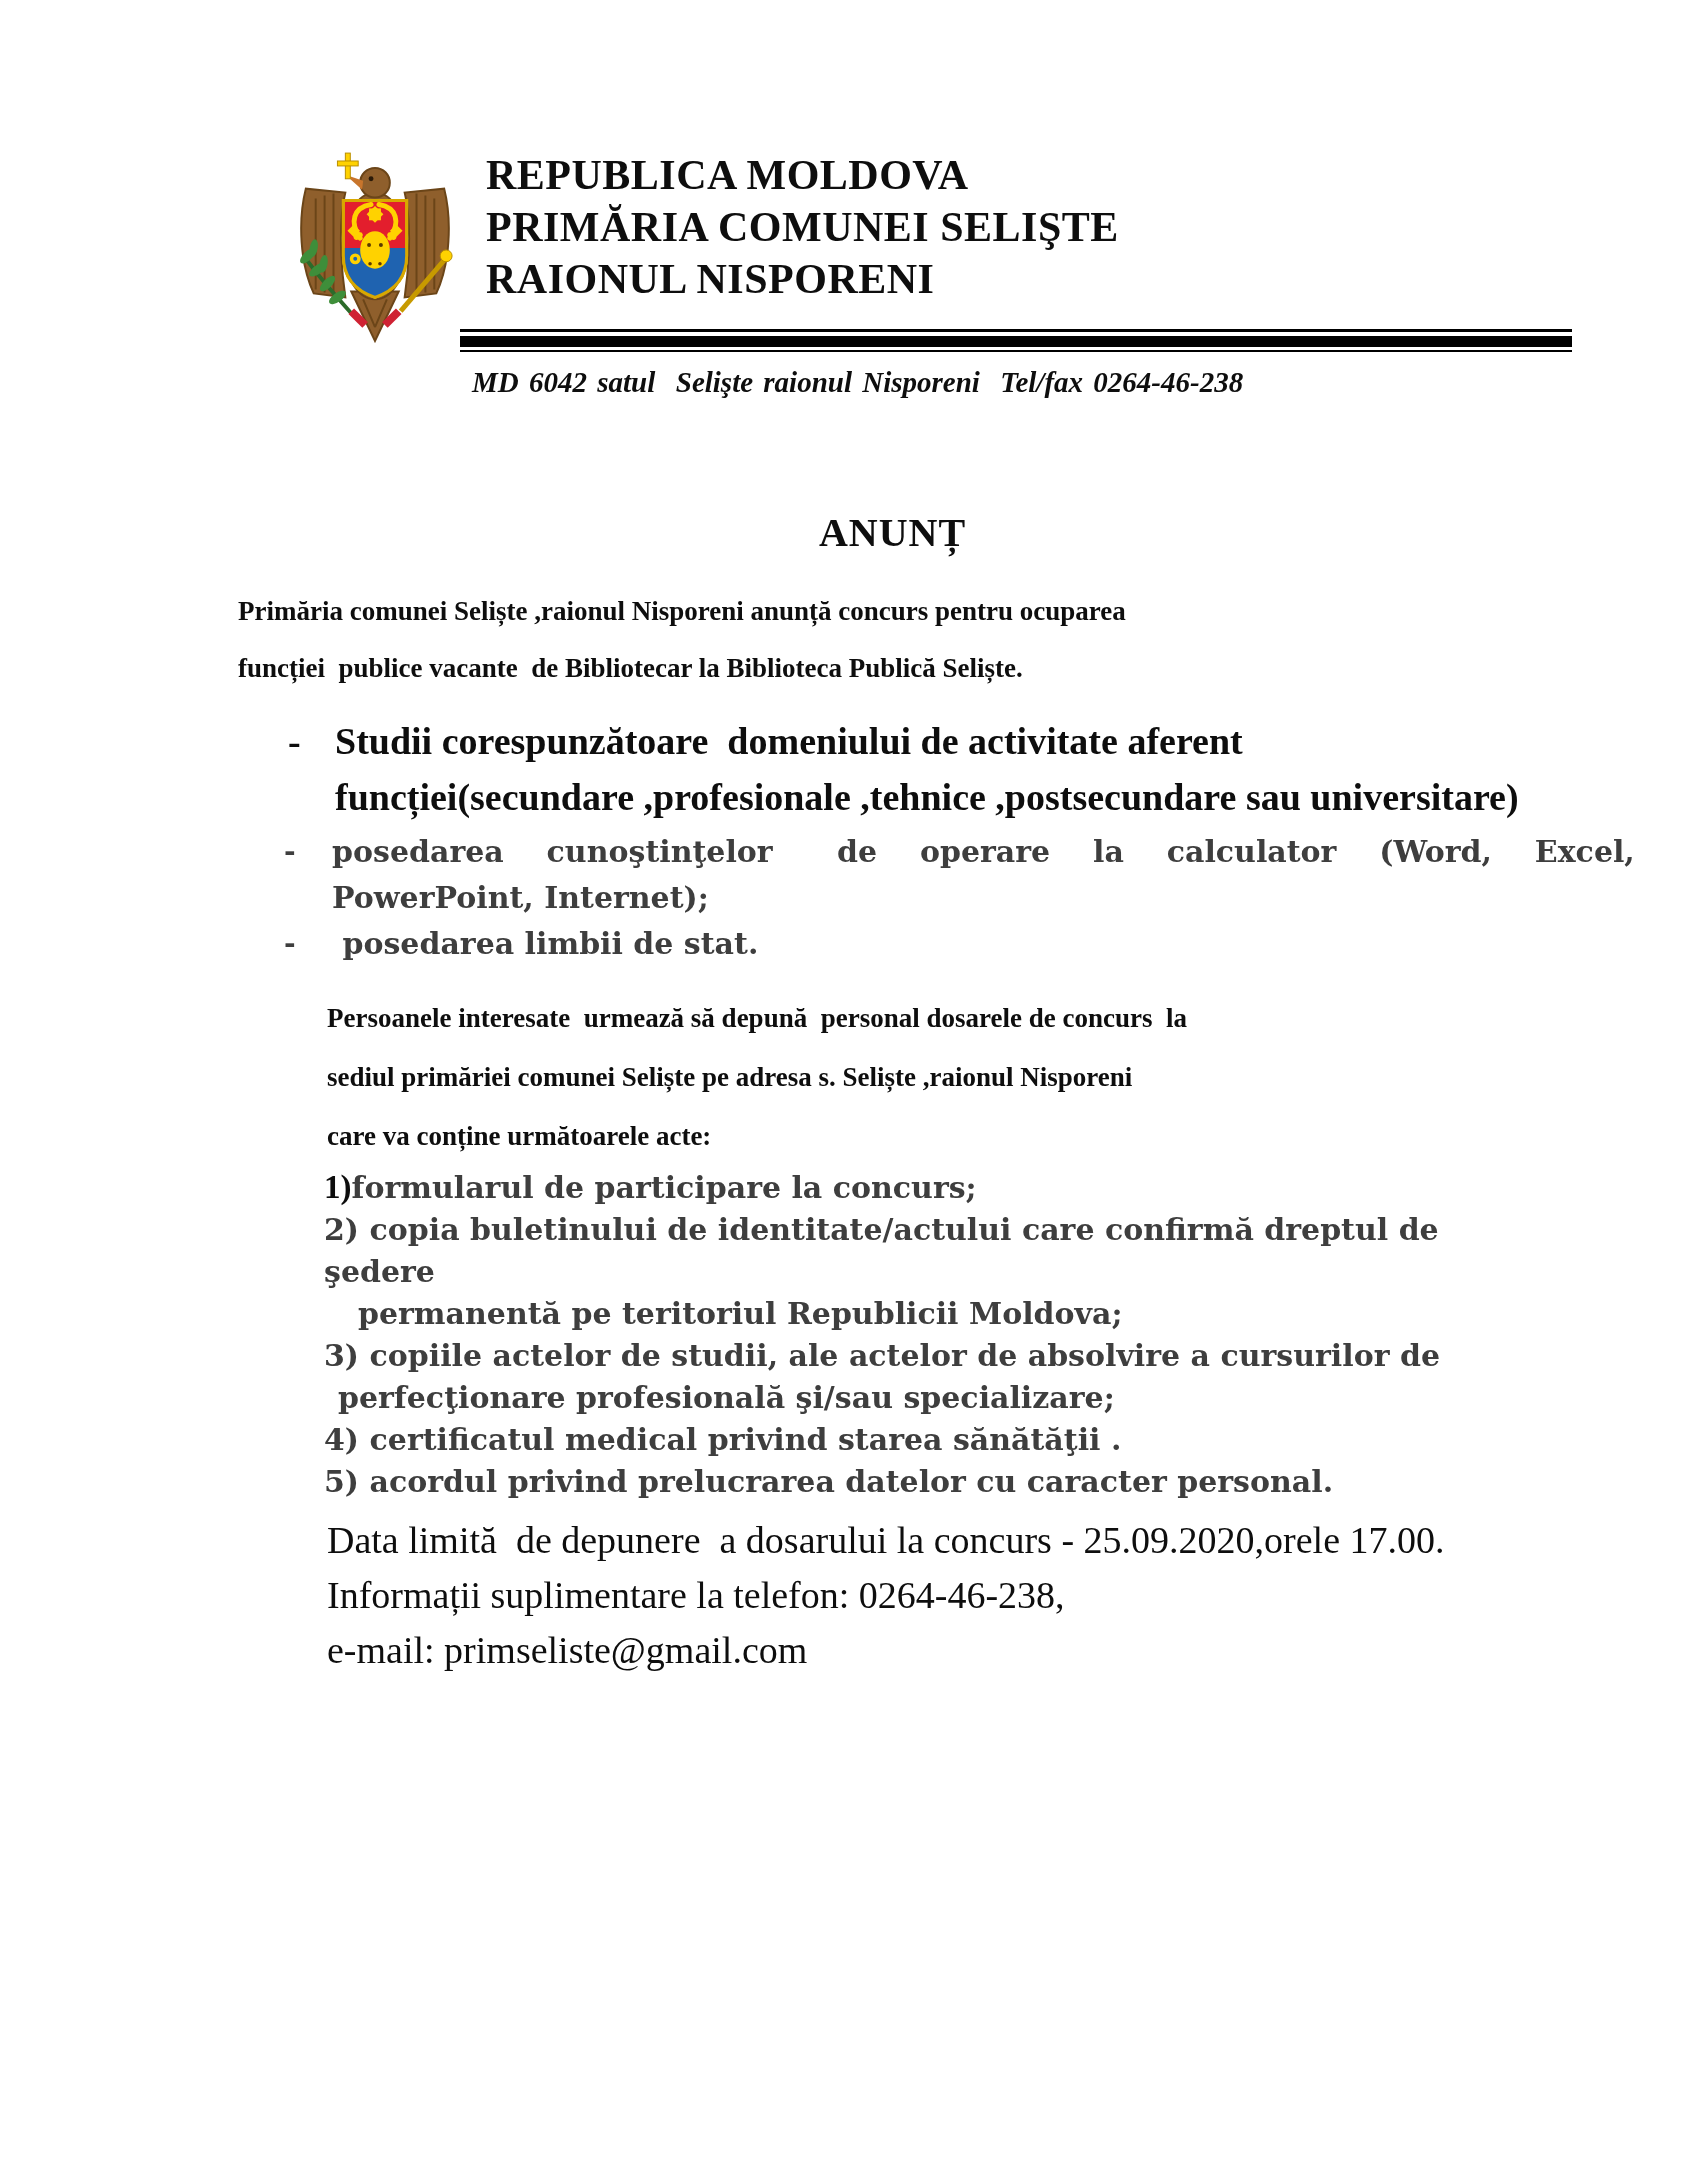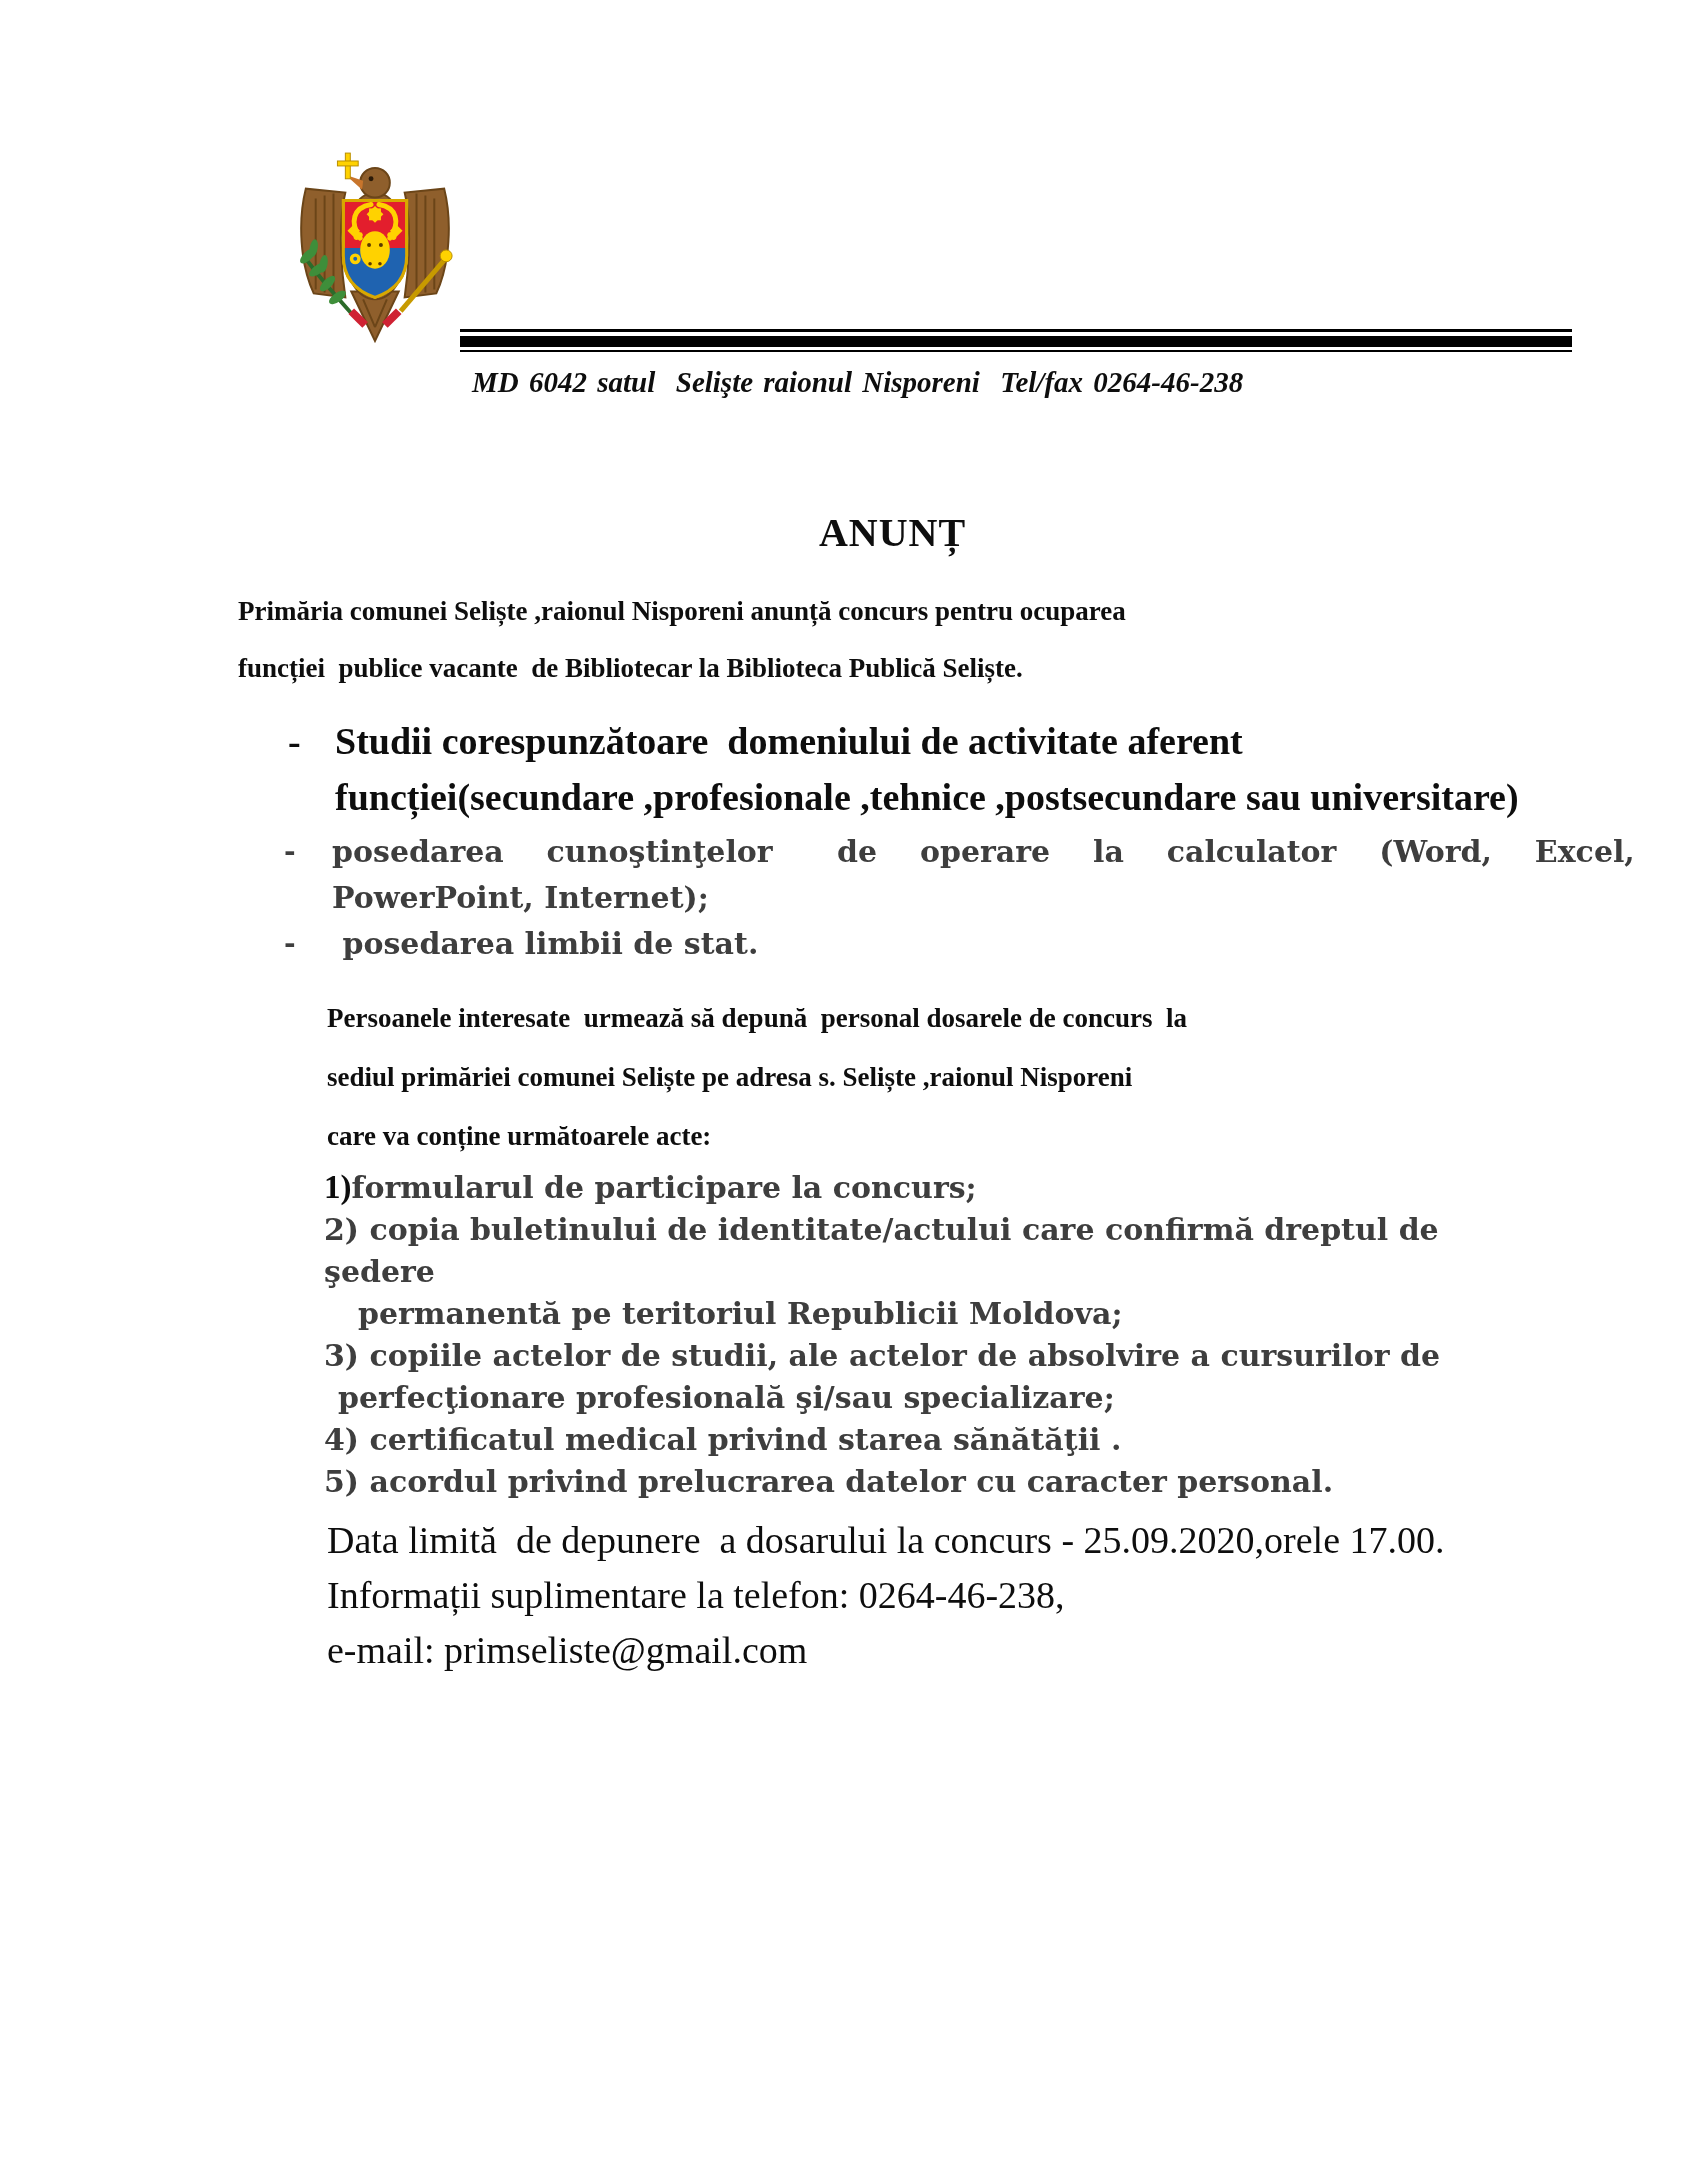--- a/index.html
+++ b/index.html
@@ -148,20 +148,25 @@
 
         <rect x="60" y="82" width="9" height="9" fill="#ffd200" transform="rotate(45 64.5 86.5)"></rect>
         <rect x="103" y="82" width="9" height="9" fill="#ffd200" transform="rotate(45 107.5 86.5)"></rect>
 
         <circle cx="66" cy="115" r="5.5" fill="#ffd200"></circle>
         <circle cx="66" cy="115" r="2" fill="#1f63b0"></circle>
 
         <path d="M104,106 A9,9 0 1,0 104,124 A7,7 0 1,1 104,106 Z" fill="#ffd200"></path>
       </svg>
     </div>
+    <div class="org">
+      <div class="org-line" data-bind="header.org_lines.0">REPUBLICA MOLDOVA</div>
+      <div class="org-line" data-bind="header.org_lines.1">PRIMĂRIA COMUNEI SELIŞTE</div>
+      <div class="org-line" data-bind="header.org_lines.2">RAIONUL NISPORENI</div>
+    </div>
   </header>
 
   <div class="rule">
     <div class="rule-thick"></div>
   </div>
 
   <div class="address" data-bind="header.address_line">MD 6042 satul  Selişte raionul Nisporeni  Tel/fax 0264-46-238</div>
 
   <main class="content">
 

